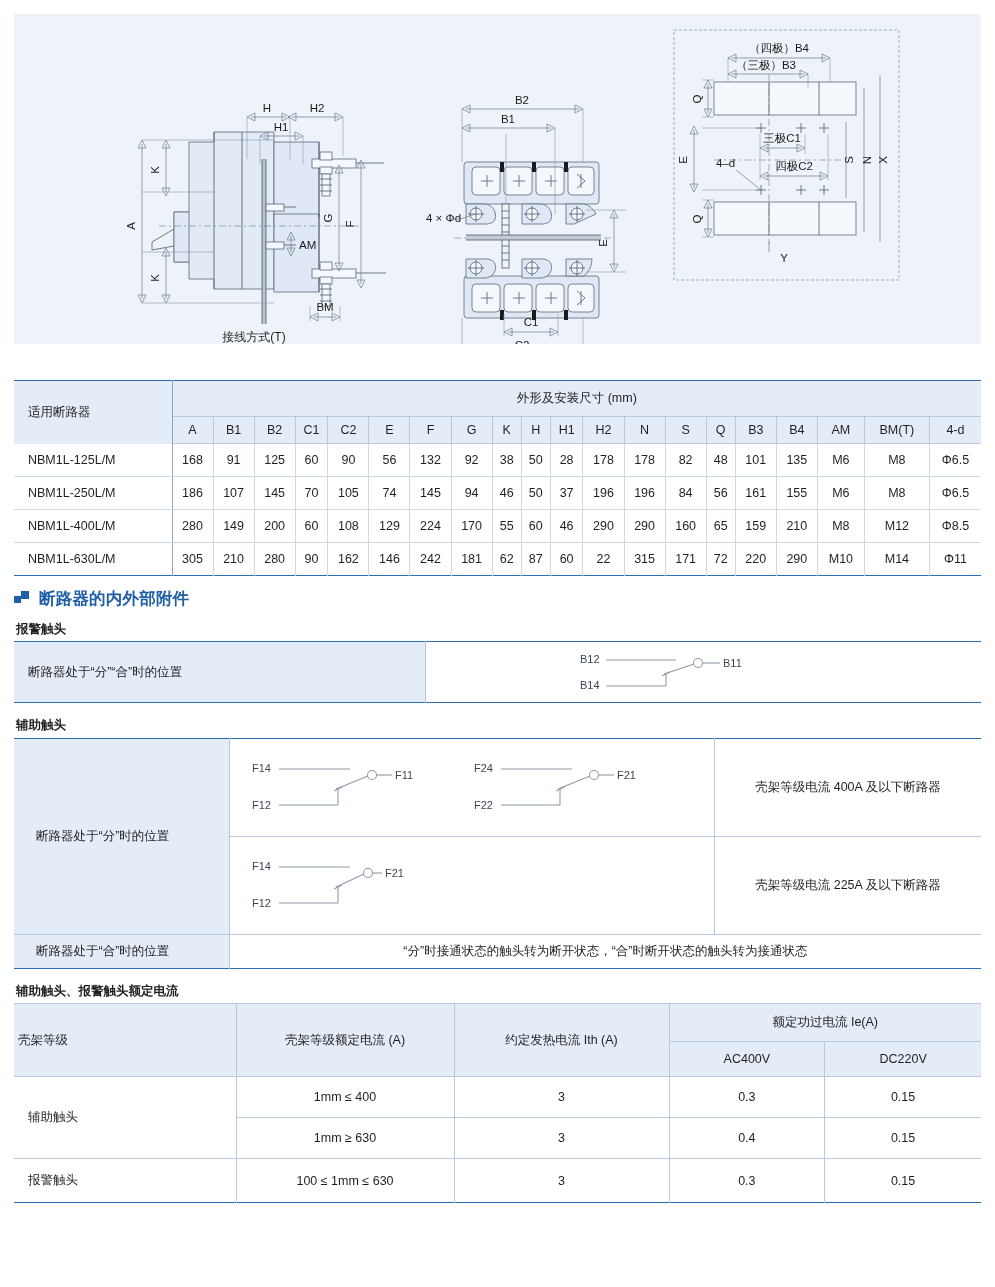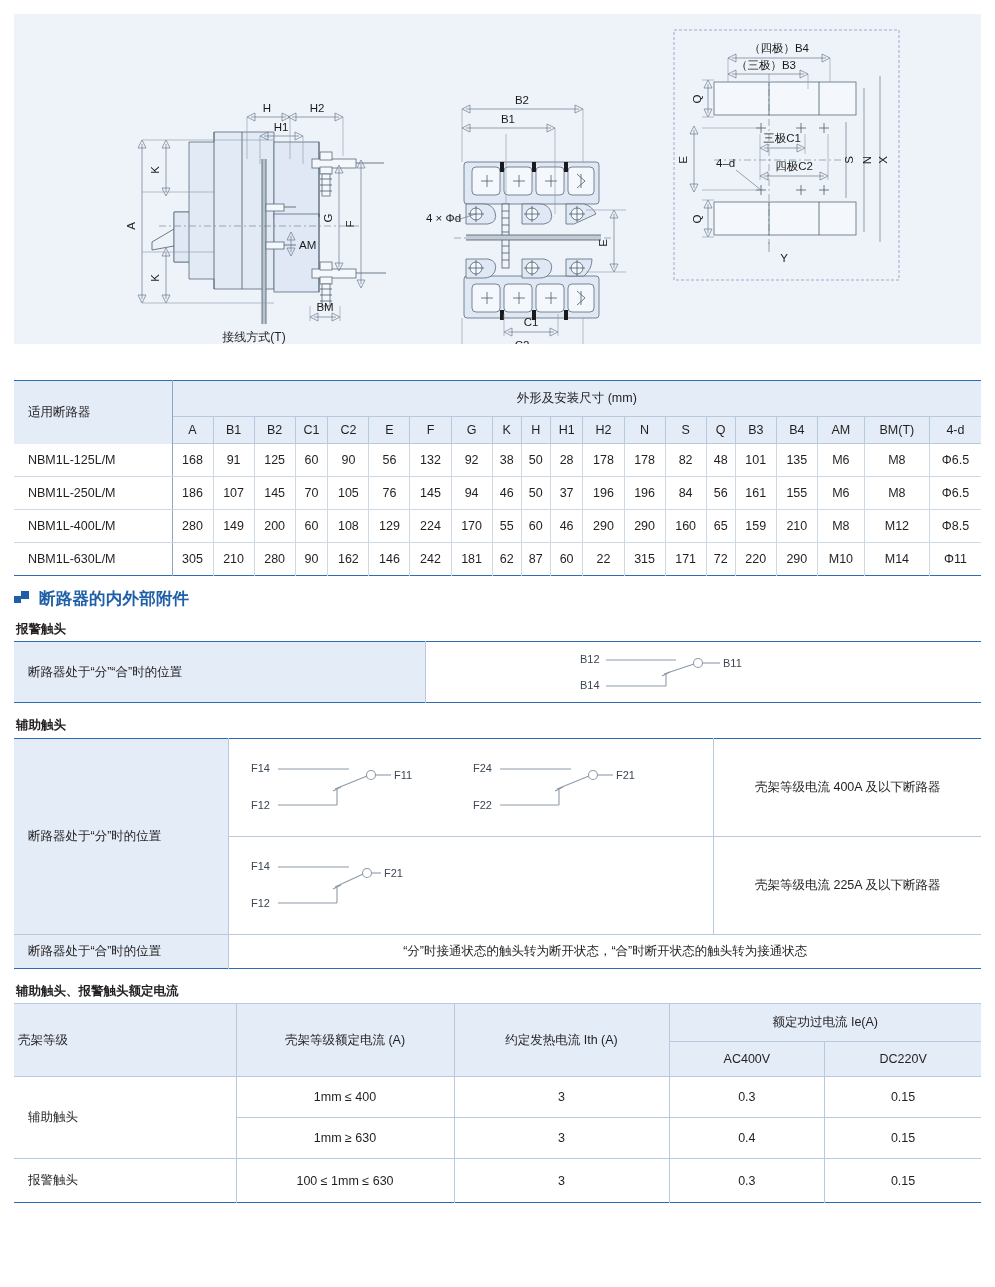--- a/index.html
+++ b/index.html
@@ -91,21 +91,21 @@
   .ctbl tr:first-child td { border-top:none; }
   .ctbl tr:last-child td { border-bottom:none; }
   .diagcell { padding:0; height:44px; position:relative; }
   .diagcell svg { display:block; margin:0 auto; }
   .dg { stroke:#8d9aa8; stroke-width:1.1; fill:none; }
   .dgt { font-size:11px; fill:#3c4654; font-family:"Liberation Sans",sans-serif; }
   .dgc { fill:#ffffff; stroke:#8d9aa8; stroke-width:1.1; }
 
   
   .auxtbl td.rowlbl {
-    background:#e3ecf7; text-align:left; padding-left:14px; width:230px;
+    background:#e3ecf7; text-align:left; padding-left:22px; width:230px;
     border-left:none;
   }
   .auxtbl td.frame-note { width:290px; border-right:none; }
   .auxtbl td.diag2 { padding:16px; height:54px; }
 
   
   .rtbl { margin-top:4px; font-size:12.5px; }
   .rtbl table { border-top:1.6px solid #2c6cb5; border-bottom:1.6px solid #2c6cb5; }
   .rtbl th {
     background:#e3ecf7; font-weight:normal;
@@ -470,21 +470,21 @@
             <td>M8</td>
             <td>Φ6.5</td>
           </tr>
           <tr>
             <td class="dev">NBM1L-250L/M</td>
             <td>186</td>
             <td>107</td>
             <td>145</td>
             <td>70</td>
             <td>105</td>
-            <td class="sep-l">76</td>
+            <td class="sep-l">74</td>
             <td>145</td>
             <td>94</td>
             <td>46</td>
             <td>50</td>
             <td>37</td>
             <td>196</td>
             <td class="sep-l">196</td>
             <td>84</td>
             <td>56</td>
             <td>161</td>

